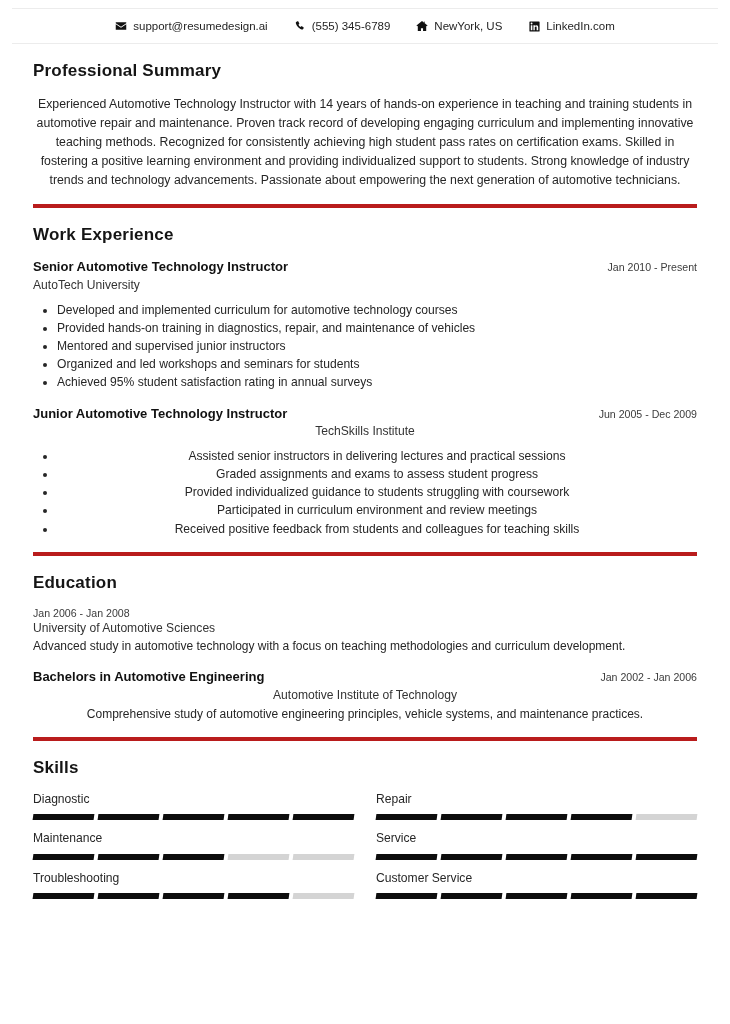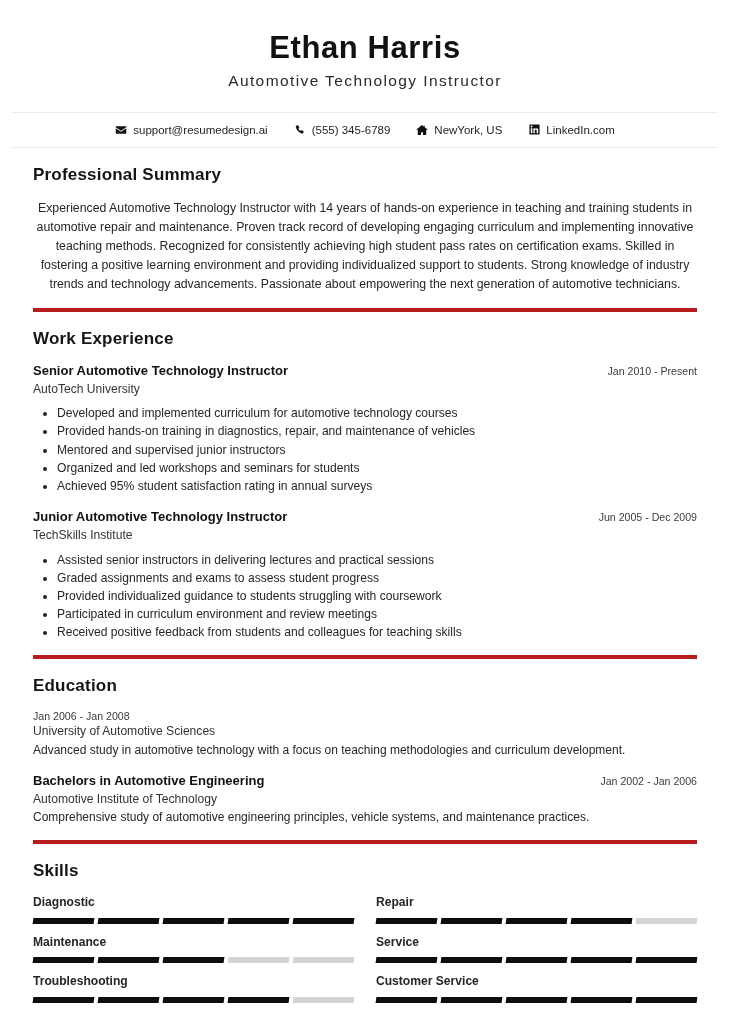--- a/index.html
+++ b/index.html
@@ -98,21 +98,21 @@
   .summary-text {
     font-size: 12.3px;
     line-height: 1.55;
     color: #262626;
     margin: 0 0 14px 0;
     text-align: center;
   }
 
   
   .entry { margin-bottom: 14px; }
-  .entry:last-child { margin-bottom: 10px; }
+  .entry:last-child { margin-bottom: 10px; text-align: center; }
   .entry-head {
     display: flex;
     justify-content: space-between;
     align-items: baseline;
     gap: 14px;
   }
   .entry-role {
     font-size: 13px;
     font-weight: bold;
     color: #111;
@@ -149,21 +149,20 @@
 
   
   .skills-grid {
     display: grid;
     grid-template-columns: 1fr 1fr;
     column-gap: 22px;
     row-gap: 0;
   }
   .skill {
     padding-bottom: 11px;
-    font-weight: bold;
   }
   .skill-label {
     font-size: 12.1px;
     color: #262626;
     margin-bottom: 8px;
     line-height: 1.2;
   }
   .skill-bar {
     display: flex;
     gap: 4px;
@@ -177,24 +176,20 @@
   }
   .seg.on {
     background: #0d0d0d;
   }
 </style>
 </head>
 <body>
 
 <div class="page">
 
-  <div class="header">
-    <h1 class="name">Ethan Harris</h1>
-    <div class="job-title">Automotive Technology Instructor</div>
-  </div>
 
   <div class="contact-bar" id="contact-bar">
       <div class="contact-item">
         <span class="ico">
           <svg width="12" height="12" viewBox="0 0 16 16">
             <path fill="#111" d="M1 3h14v1.2L8 9 1 4.2V3zm0 2.6L8 10.4 15 5.6V13H1V5.6z"></path>
           </svg>
         </span>
         <span>support@resumedesign.ai</span>
       </div>

